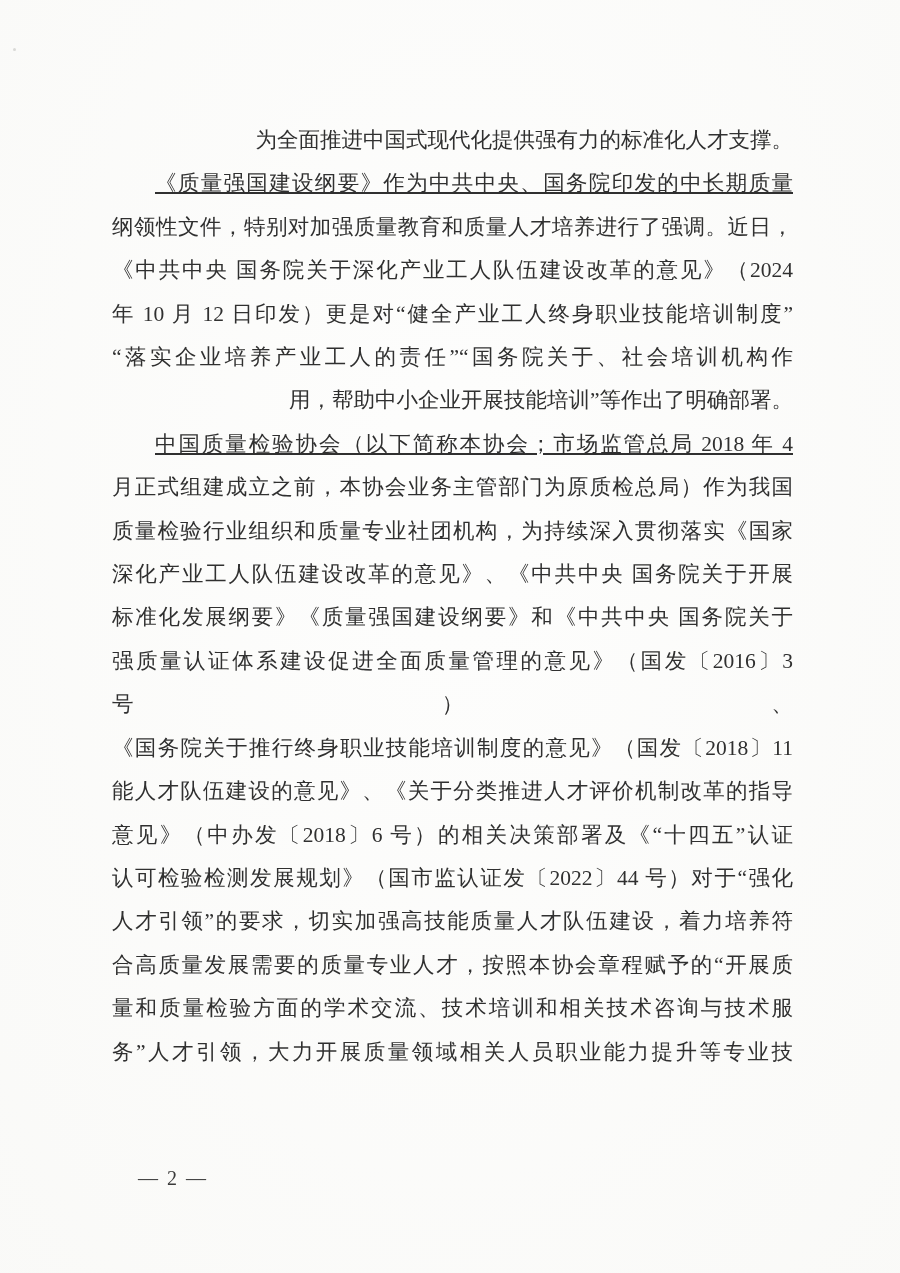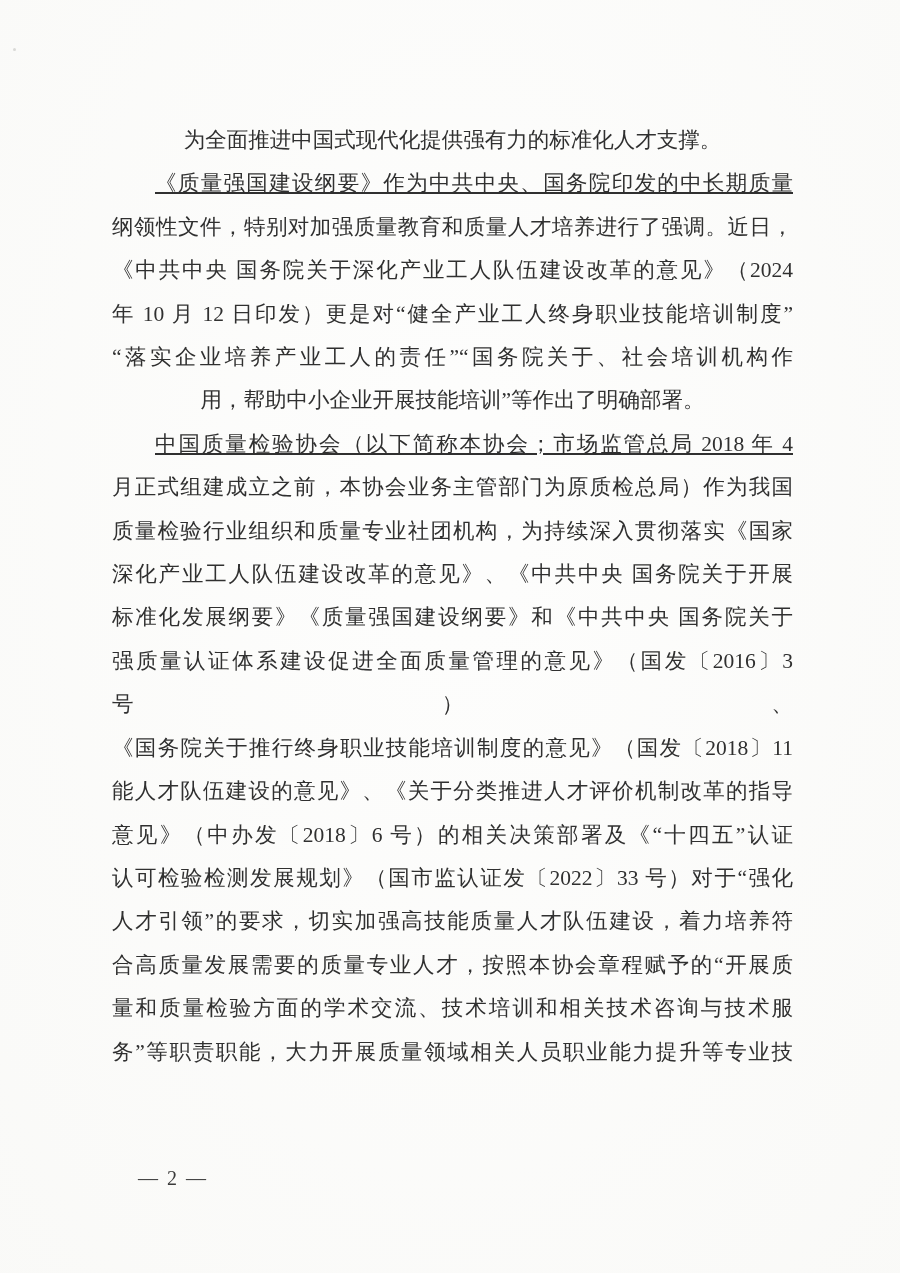--- a/index.html
+++ b/index.html
@@ -37,21 +37,21 @@
     width: 681px;
     font-size: 21.5px;
     line-height: 43.4px;
     color: #303030;
     text-rendering: optimizeLegibility;
   }
   .paragraph {
     margin: 0;
   }
   .line {
-    text-align: center;
+    text-align: right;
     white-space: normal;
     overflow: hidden;
   }
   .line.justify {
     text-align: justify;
     text-align-last: justify;
   }
   .line.indent {
     text-indent: 43px;
     text-decoration: underline;
@@ -85,21 +85,21 @@
       <div class="paragraph">
         <div class="line justify indent">中国质量检验协会（以下简称本协会；市场监管总局 2018 年 4</div>
         <div class="line justify">月正式组建成立之前，本协会业务主管部门为原质检总局）作为我国</div>
         <div class="line justify">质量检验行业组织和质量专业社团机构，为持续深入贯彻落实《国家</div>
         <div class="line justify">深化产业工人队伍建设改革的意见》、《中共中央 国务院关于开展</div>
         <div class="line justify">标准化发展纲要》《质量强国建设纲要》和《中共中央 国务院关于</div>
         <div class="line justify">强质量认证体系建设促进全面质量管理的意见》（国发〔2016〕3 号）、</div>
         <div class="line justify">《国务院关于推行终身职业技能培训制度的意见》（国发〔2018〕11</div>
         <div class="line justify">能人才队伍建设的意见》、《关于分类推进人才评价机制改革的指导</div>
         <div class="line justify">意见》（中办发〔2018〕6 号）的相关决策部署及《“十四五”认证</div>
-        <div class="line justify">认可检验检测发展规划》（国市监认证发〔2022〕33 号）对于“强化</div>
+        <div class="line justify">认可检验检测发展规划》（国市监认证发〔2022〕44 号）对于“强化</div>
         <div class="line justify">人才引领”的要求，切实加强高技能质量人才队伍建设，着力培养符</div>
         <div class="line justify">合高质量发展需要的质量专业人才，按照本协会章程赋予的“开展质</div>
         <div class="line justify">量和质量检验方面的学术交流、技术培训和相关技术咨询与技术服</div>
-        <div class="line justify">务”等职责职能，大力开展质量领域相关人员职业能力提升等专业技</div>
+        <div class="line justify">务”人才引领，大力开展质量领域相关人员职业能力提升等专业技</div>
       </div>
     </div>
   <div class="page-number">— 2 —</div>
 </div>
 
 </body></html>

